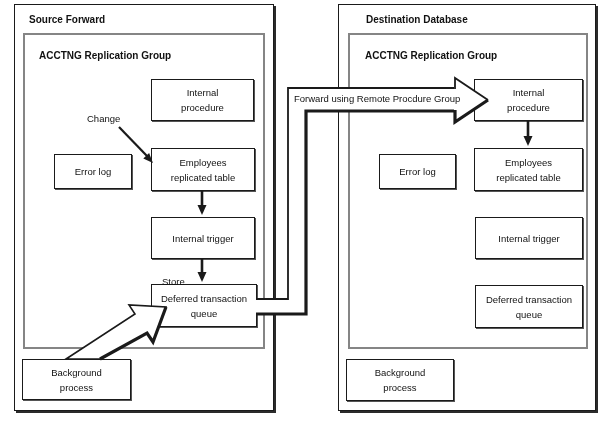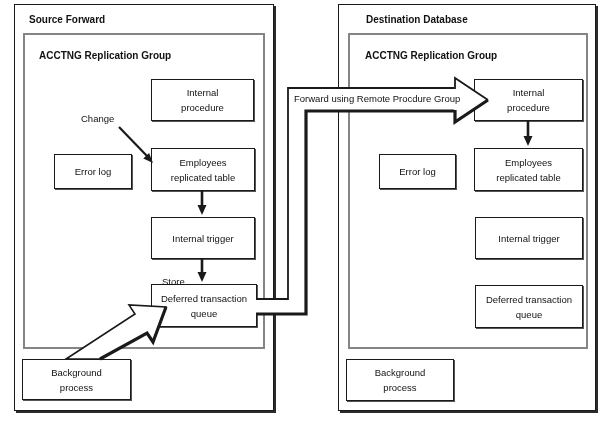--- a/index.html
+++ b/index.html
@@ -84,17 +84,17 @@
       <line x1="202" y1="258" x2="202" y2="273" stroke="#1a1a1a" stroke-width="2.6"></line>
       <polygon points="202,282 197.5,272 206.5,272" fill="#1a1a1a"></polygon>
     </g>
 
     <g>
       <line x1="528" y1="121" x2="528" y2="137" stroke="#1a1a1a" stroke-width="2.6"></line>
       <polygon points="528,146 523.5,136 532.5,136" fill="#1a1a1a"></polygon>
     </g>
   </svg>
 
-  <div class="abs annot" style="left:81px;top:113px;">Change</div>
+  <div class="abs annot" style="left:87px;top:113px;">Change</div>
   <div class="abs annot" style="left:162px;top:276px;">Store</div>
   <div class="abs annot" style="left:294px;top:93px;">Forward using Remote Procdure Group</div>
 
 </div>
 
 </body></html>

